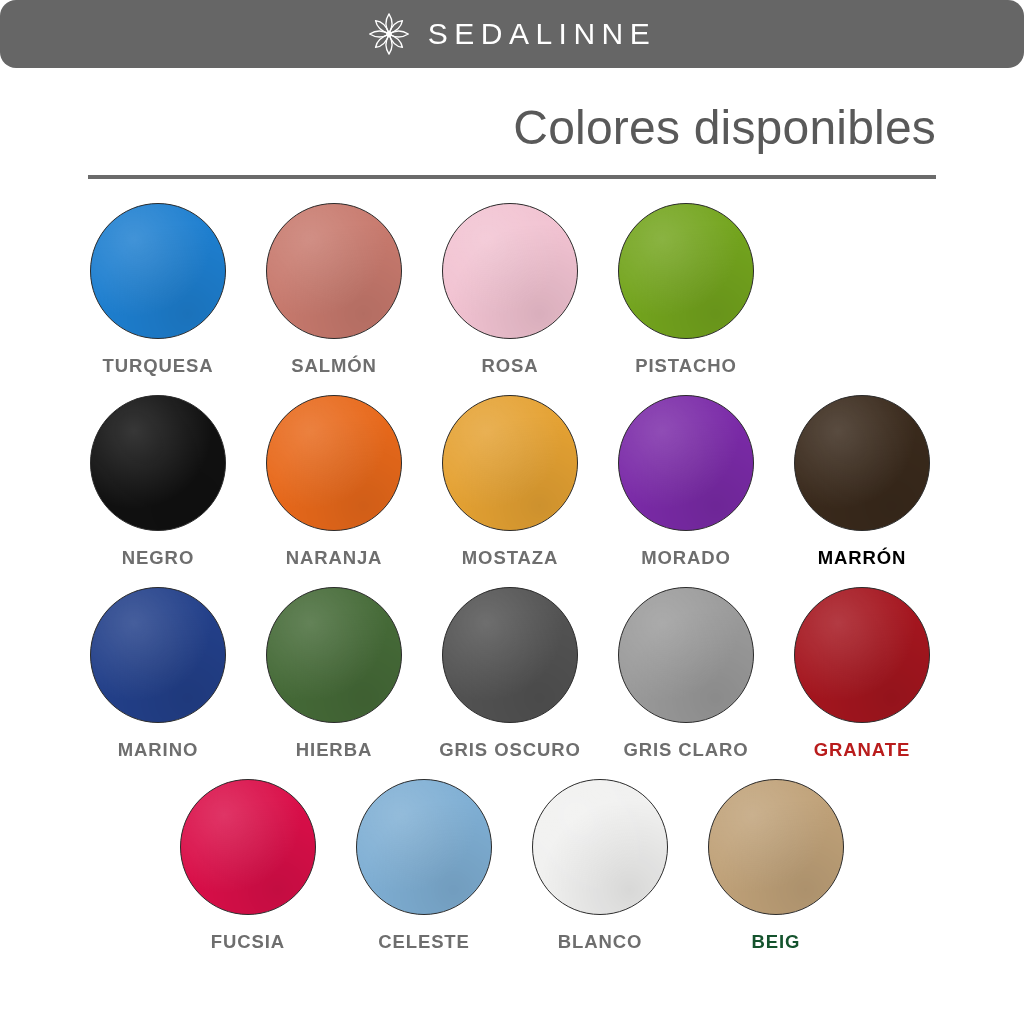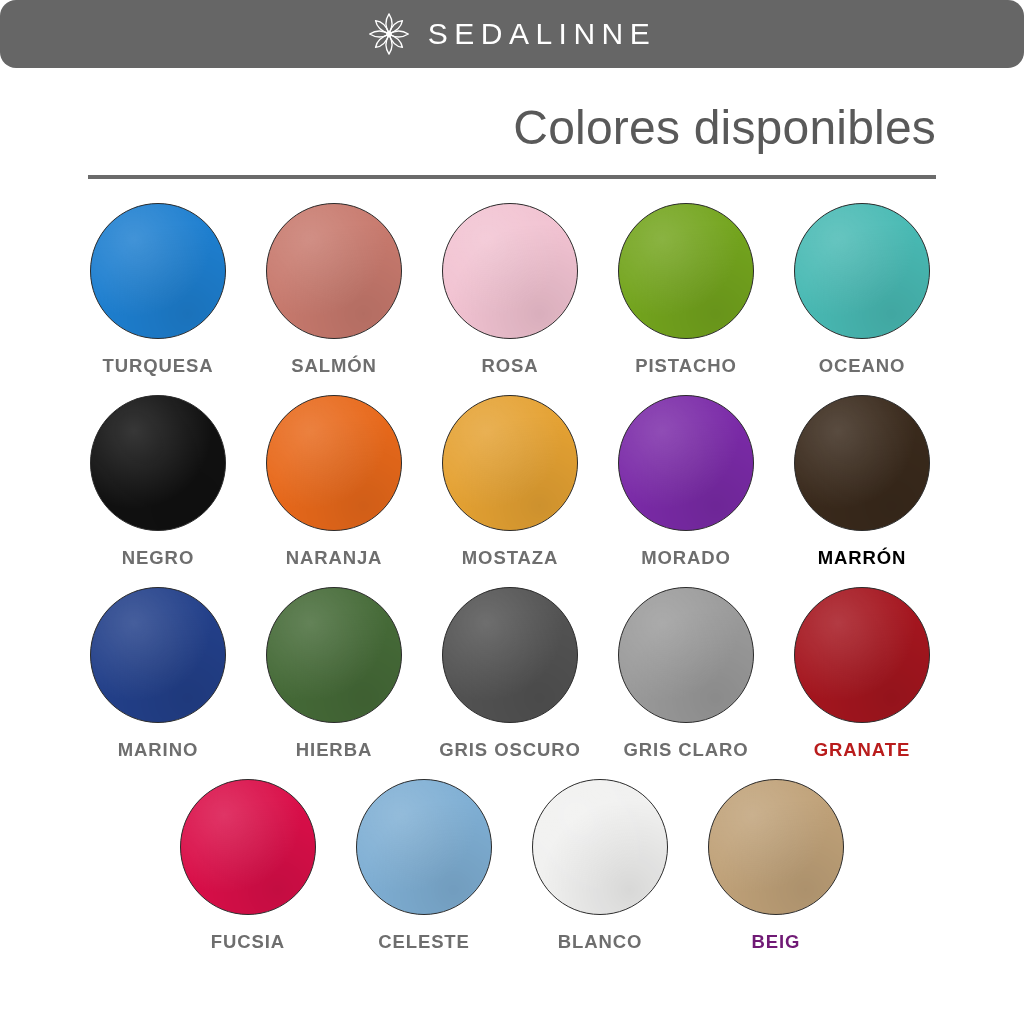--- a/index.html
+++ b/index.html
@@ -166,24 +166,20 @@
         <div class="swatch-label" style="color: rgb(110, 110, 110);">SALMÓN</div>
       </div>
       <div class="swatch-cell">
         <div class="swatch-disc" style="background-color: rgb(242, 195, 210); border-color: rgb(43, 43, 43);"></div>
         <div class="swatch-label" style="color: rgb(110, 110, 110);">ROSA</div>
       </div>
       <div class="swatch-cell">
         <div class="swatch-disc" style="background-color: rgb(116, 165, 30); border-color: rgb(43, 43, 43);"></div>
         <div class="swatch-label" style="color: rgb(110, 110, 110);">PISTACHO</div>
       </div>
-      <div class="swatch-cell">
-        <div class="swatch-disc" style="background-color: rgb(73, 186, 180); border-color: rgb(43, 43, 43);"></div>
-        <div class="swatch-label" style="color: rgb(110, 110, 110);">OCEANO</div>
-      </div>
     </div>
 
     <div class="swatch-row">
       <div class="swatch-cell">
         <div class="swatch-disc" style="background-color: rgb(17, 17, 17); border-color: rgb(43, 43, 43);"></div>
         <div class="swatch-label" style="color: rgb(110, 110, 110);">NEGRO</div>
       </div>
       <div class="swatch-cell">
         <div class="swatch-disc" style="background-color: rgb(232, 105, 27); border-color: rgb(43, 43, 43);"></div>
         <div class="swatch-label" style="color: rgb(110, 110, 110);">NARANJA</div>
@@ -233,18 +229,18 @@
       <div class="swatch-cell">
         <div class="swatch-disc" style="background-color: rgb(127, 175, 212); border-color: rgb(43, 43, 43);"></div>
         <div class="swatch-label" style="color: rgb(110, 110, 110);">CELESTE</div>
       </div>
       <div class="swatch-cell">
         <div class="swatch-disc" style="background-color: rgb(241, 241, 240); border-color: rgb(43, 43, 43);"></div>
         <div class="swatch-label" style="color: rgb(110, 110, 110);">BLANCO</div>
       </div>
       <div class="swatch-cell">
         <div class="swatch-disc" style="background-color: rgb(192, 162, 121); border-color: rgb(43, 43, 43);"></div>
-        <div class="swatch-label" style="color: #701a75; text-align: center;">BEIG</div>
+        <div class="swatch-label" style="color: #14532d; text-align: center;">BEIG</div>
       </div>
     </div>
 
   </div>
 </div>
 
 </body></html>

